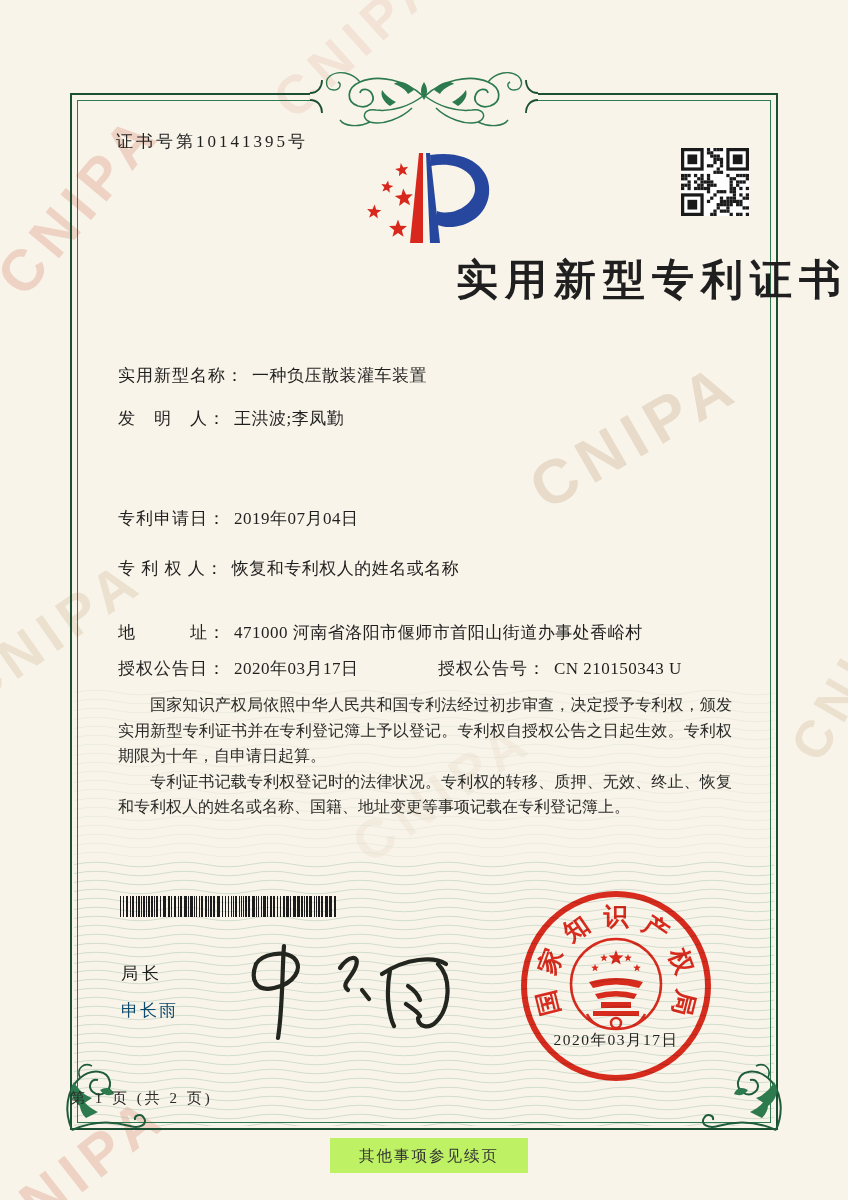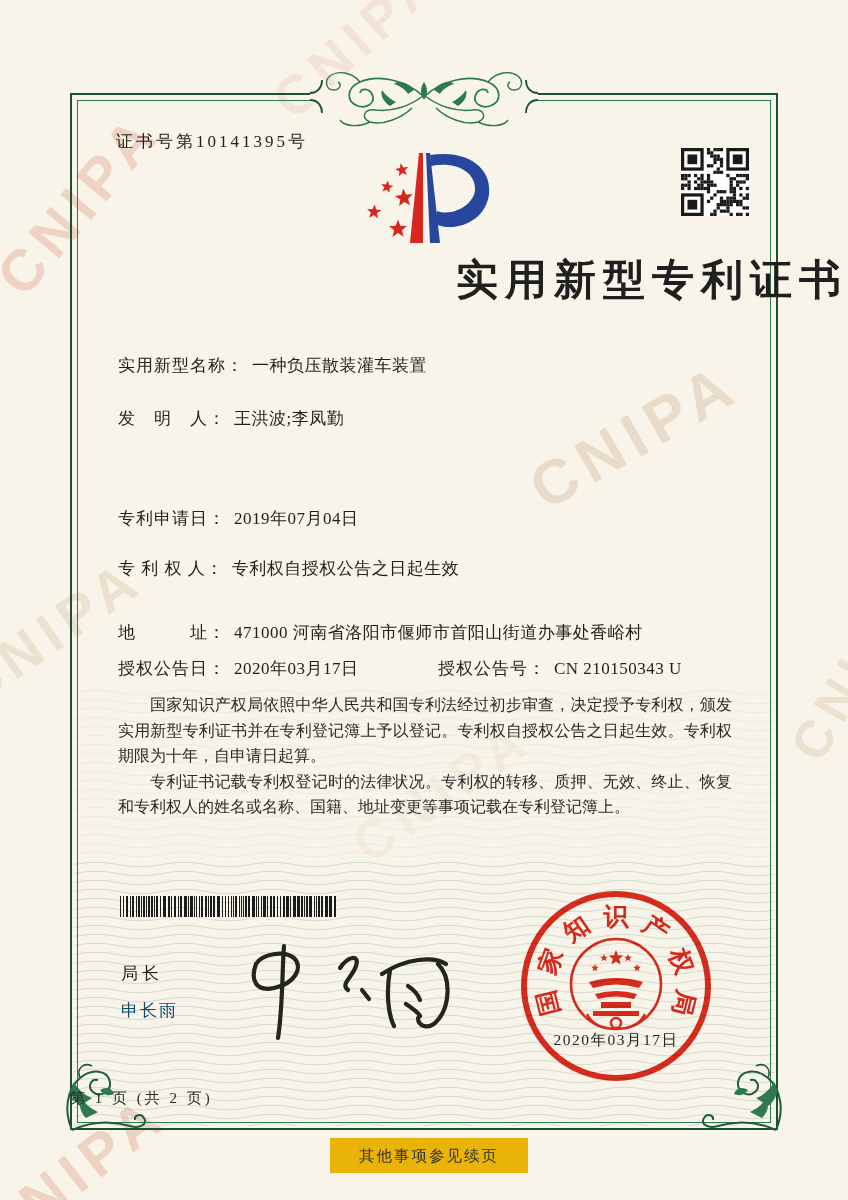--- a/index.html
+++ b/index.html
@@ -33,21 +33,21 @@
   
   .sig-title{position:absolute;left:121px;top:962px;font-size:17px;letter-spacing:4px;z-index:5;
       font-family:Liberation Serif, serif;color:#1c1c1c;}
   .sig-name{position:absolute;left:121px;top:999px;font-size:17px;letter-spacing:2px;z-index:5;
       font-family:"Liberation Sans","DejaVu Sans",sans-serif;color:#0c4a6e;}
   .sig-hand{position:absolute;left:222px;top:934px;z-index:5;}
   .seal{position:absolute;left:503px;top:882px;z-index:6;opacity:0.95;mix-blend-mode:multiply;}
   
   .pageinfo{position:absolute;left:70px;top:1089px;width:708px;text-align:left;font-size:15px;
       letter-spacing:3px;z-index:5;color:#2a2a28;}
-  .note-box{position:absolute;left:330px;top:1138px;width:198px;height:35px;background:#eab308;
+  .note-box{position:absolute;left:330px;top:1138px;width:198px;height:35px;background:#bef264;
       z-index:5;text-align:center;line-height:35px;font-size:15.5px;letter-spacing:2px;color:#333;}
 </style>
 </head>
 <body>
 
 <svg width="0" height="0" style="position:absolute" aria-hidden="true">
   <defs>
     <pattern id="wv" width="88" height="9" patternUnits="userSpaceOnUse">
       <path d="M0,4.5 Q22,0 44,4.5 T88,4.5" fill="none" stroke="#8fb79d" stroke-width="0.9"></path>
     </pattern>
@@ -243,31 +243,31 @@
       <rect x="45.33" y="0.00" width="22.67" height="22.67" fill="#1a1a1a"></rect>
       <rect x="48.57" y="3.24" width="16.19" height="16.19" fill="#ffffff"></rect>
       <rect x="51.81" y="6.48" width="9.71" height="9.71" fill="#1a1a1a"></rect>
       <rect x="0.00" y="45.33" width="22.67" height="22.67" fill="#1a1a1a"></rect>
       <rect x="3.24" y="48.57" width="16.19" height="16.19" fill="#ffffff"></rect>
       <rect x="6.48" y="51.81" width="9.71" height="9.71" fill="#1a1a1a"></rect>
     </svg>
 
   <h1 class="title">实用新型专利证书</h1>
 
-  <div class="frow" style="top:354px">
+  <div class="frow" style="top:364px">
     <span class="flabel">实用新型名称：</span><span class="fvalue">一种负压散装灌车装置</span>
   </div>
   <div class="frow" style="top:407px">
     <span class="flabel">发　明　人：</span><span class="fvalue">王洪波;李凤勤</span>
   </div>
   <div class="frow" style="top:507px">
     <span class="flabel">专利申请日：</span><span class="fvalue">2019年07月04日</span>
   </div>
   <div class="frow" style="top:557px">
-    <span class="flabel">专 利 权 人：</span><span class="fvalue">专利权自授权公告之日起生效</span>
+    <span class="flabel">专 利 权 人：</span><span class="fvalue">恢复和专利权人的姓名或名称</span>
   </div>
   <div class="frow" style="top:621px">
     <span class="flabel">地　　　址：</span><span class="fvalue">471000 河南省洛阳市偃师市首阳山街道办事处香峪村</span>
   </div>
   <div class="frow" style="top:657px">
     <span class="flabel">授权公告日：</span><span class="fvalue">2020年03月17日</span>
     <span class="fsecond">
       <span class="flabel">授权公告号：</span><span class="fvalue">CN 210150343 U</span>
     </span>
   </div>

